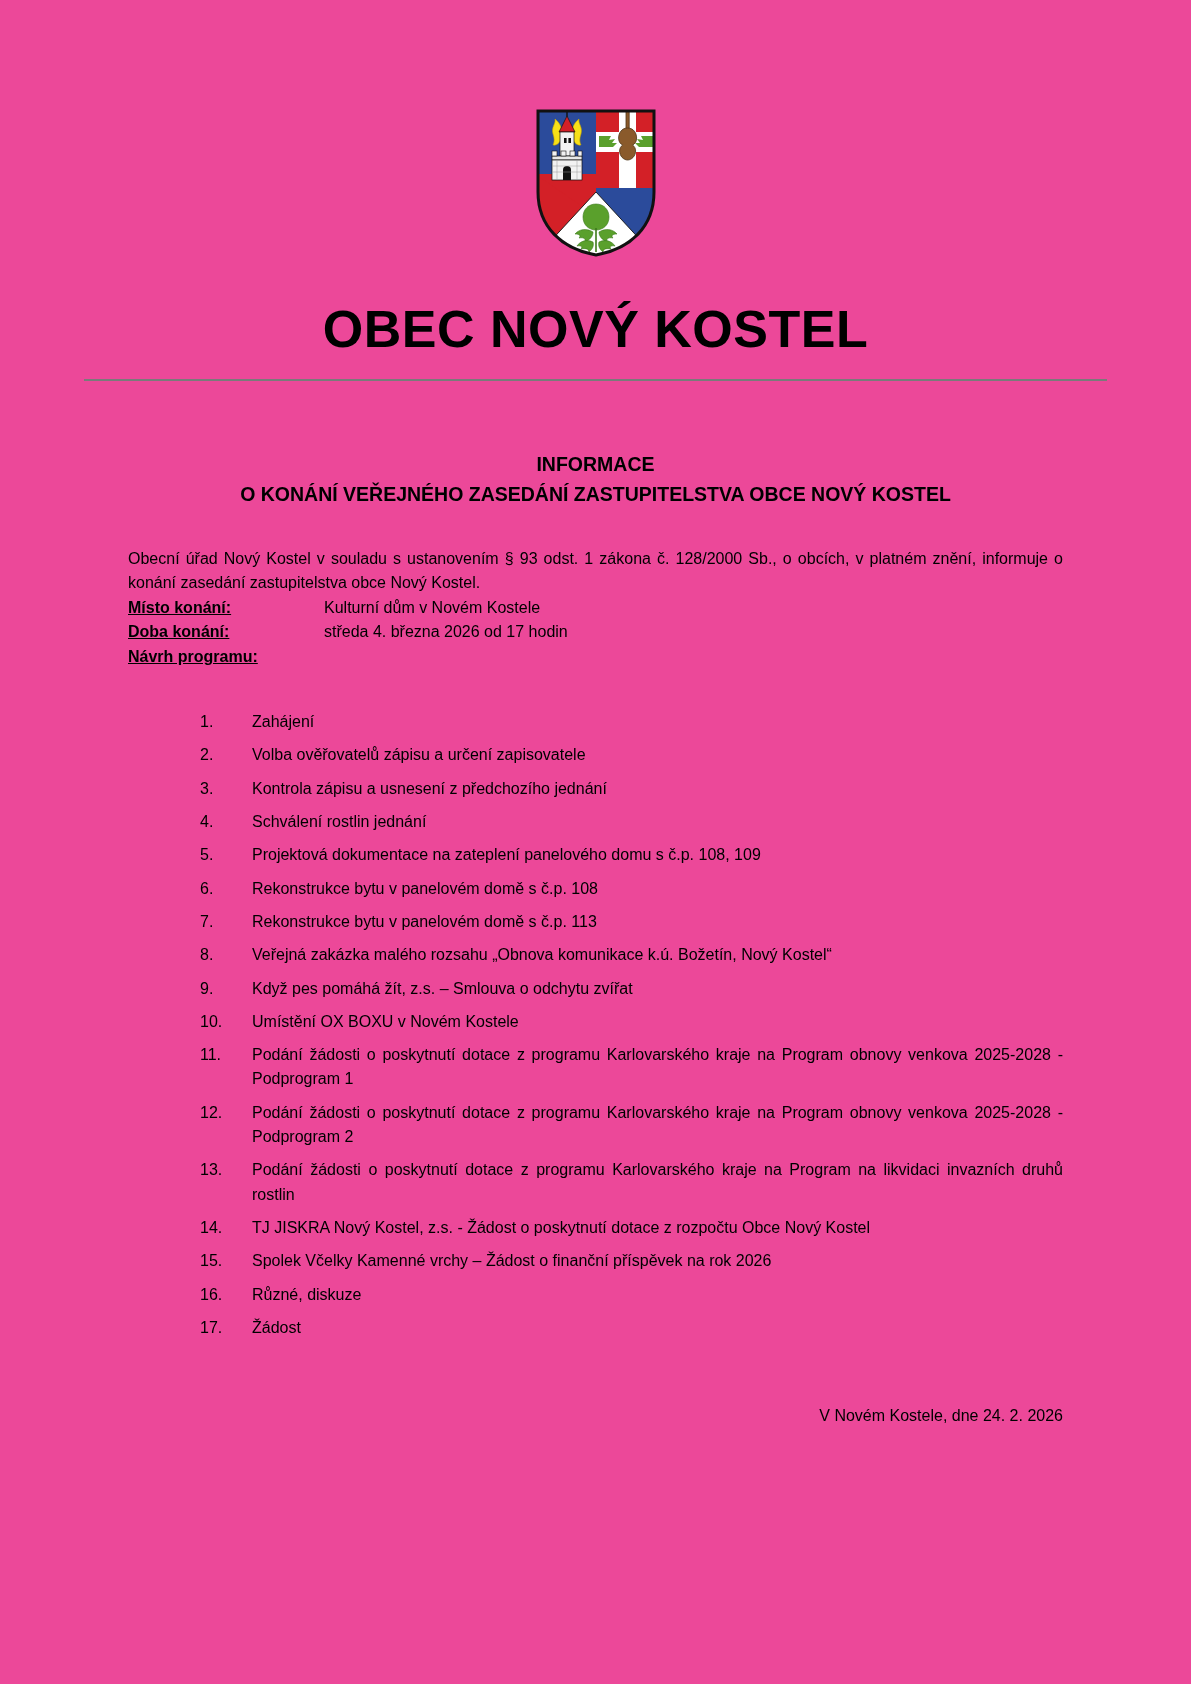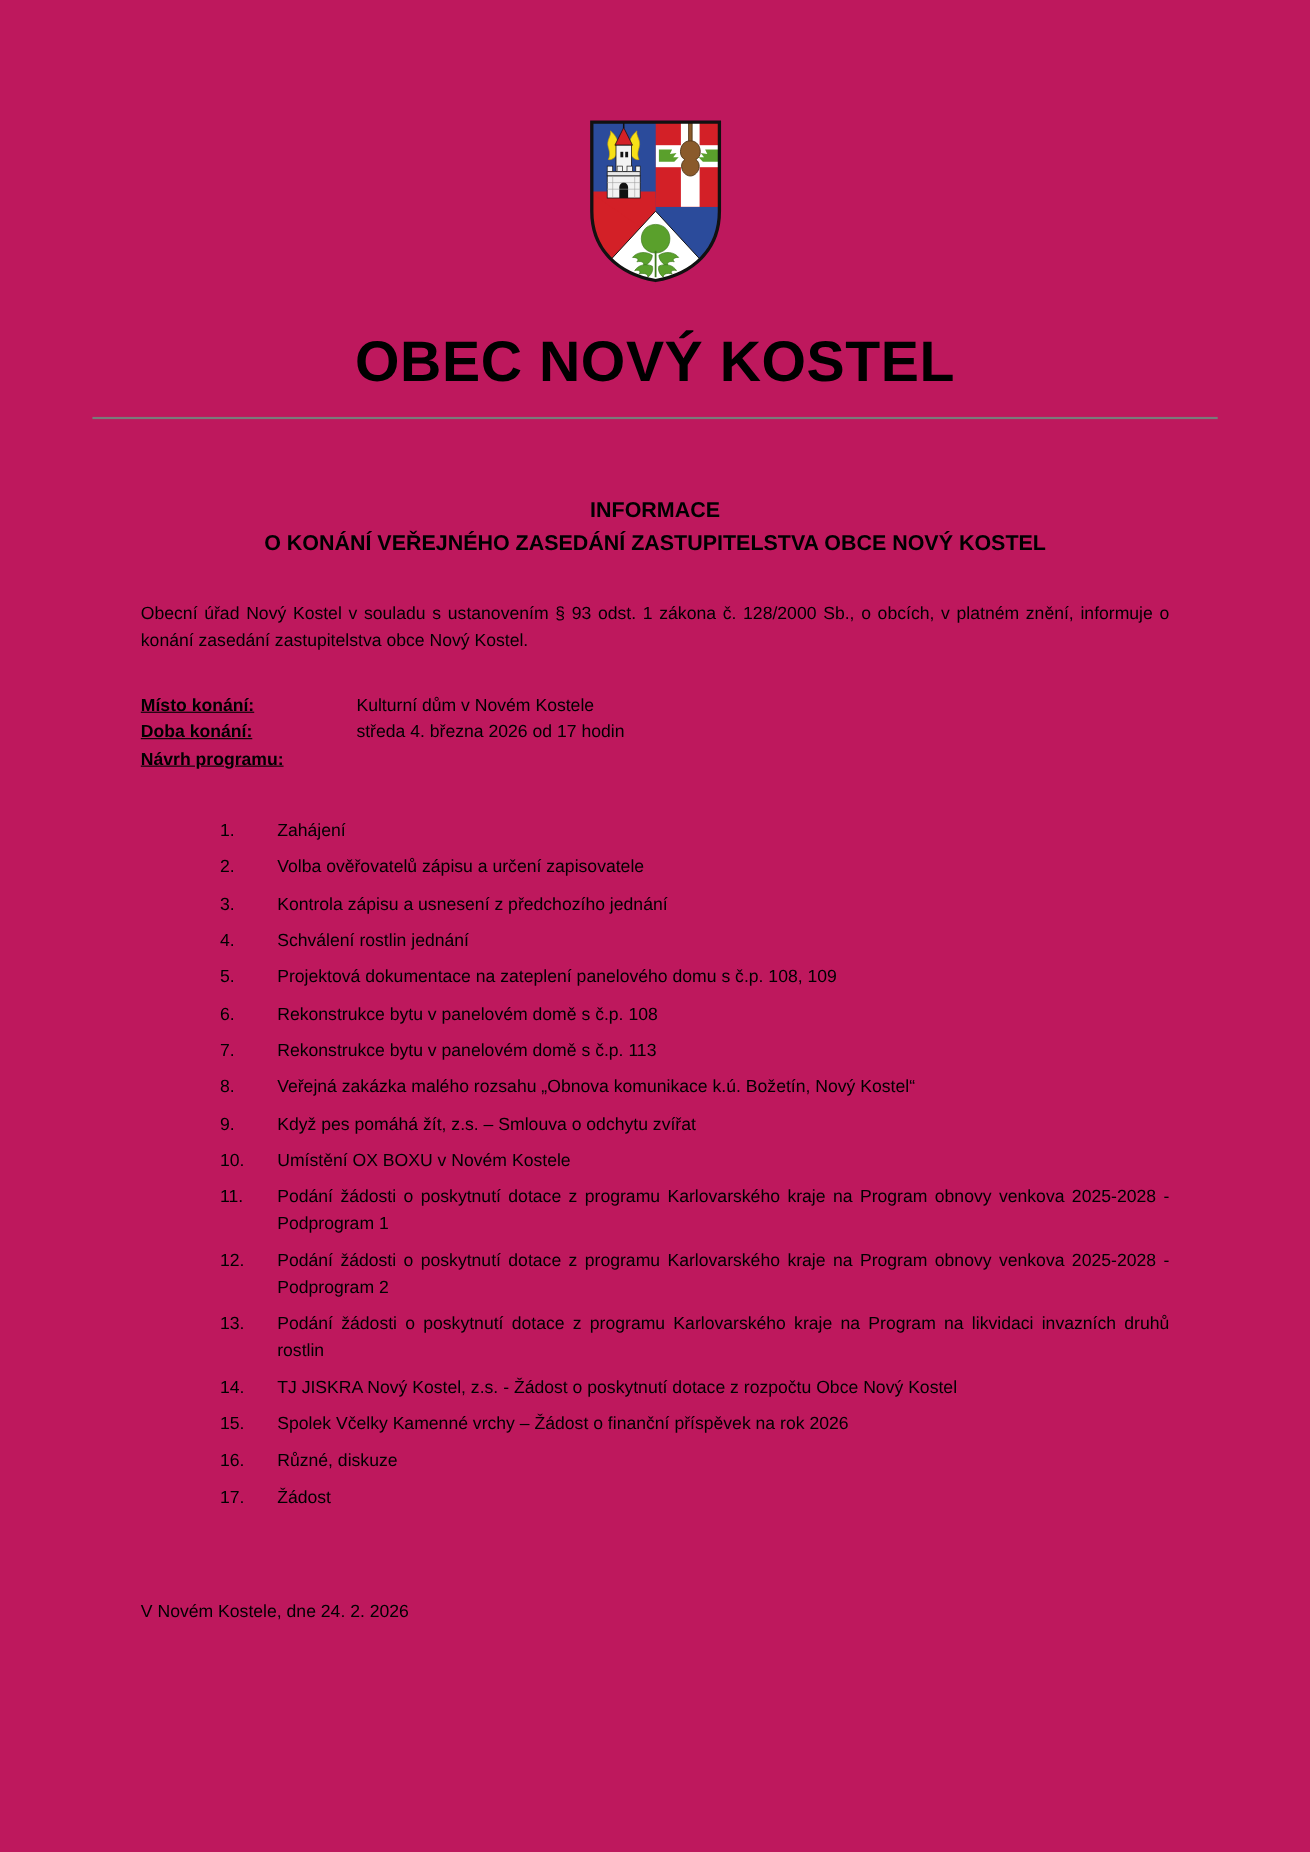--- a/index.html
+++ b/index.html
@@ -10,21 +10,21 @@
   }
   body {
     font-family: "Liberation Sans", sans-serif;
     color: #000000;
   }
   .page {
     position: relative;
     width: 1191px;
     height: 1684px;
     margin: 0 auto;
-    background: #be185d;
+    background: #ec4899;
     box-sizing: border-box;
     overflow: hidden;
   }
 
   
   .crest-wrap {
     padding-top: 108px;
     display: flex;
     justify-content: center;
   }
@@ -71,21 +71,20 @@
     font-size: 16px;
     line-height: 1.52;
   }
   .intro-par {
     text-align: justify;
     margin: 38px 0 0 0;
   }
 
   
   .details {
-    margin-top: 34px;
   }
   .detail-row {
     display: flex;
     align-items: baseline;
     line-height: 1.55;
   }
   .detail-label {
     font-weight: bold;
     text-decoration: underline;
     width: 196px;
@@ -117,22 +116,22 @@
     left: 0;
     top: 0;
     width: 42px;
     text-align: left;
   }
   ol.programme > li.wide::before { width: 46px; }
   ol.programme > li:last-child { margin-bottom: 0; }
 
   
   .closing {
-    margin-top: 80px;
-    text-align: left;
+    margin-top: 64px;
+    text-align: right;
   }
 </style>
 </head>
 <body>
 
 <div class="page">
 
   <div class="crest-wrap">
     <svg class="crest" width="122" height="150" viewBox="0 0 122 150" role="img" aria-label="Znak obce Nový Kostel">
       <defs>

